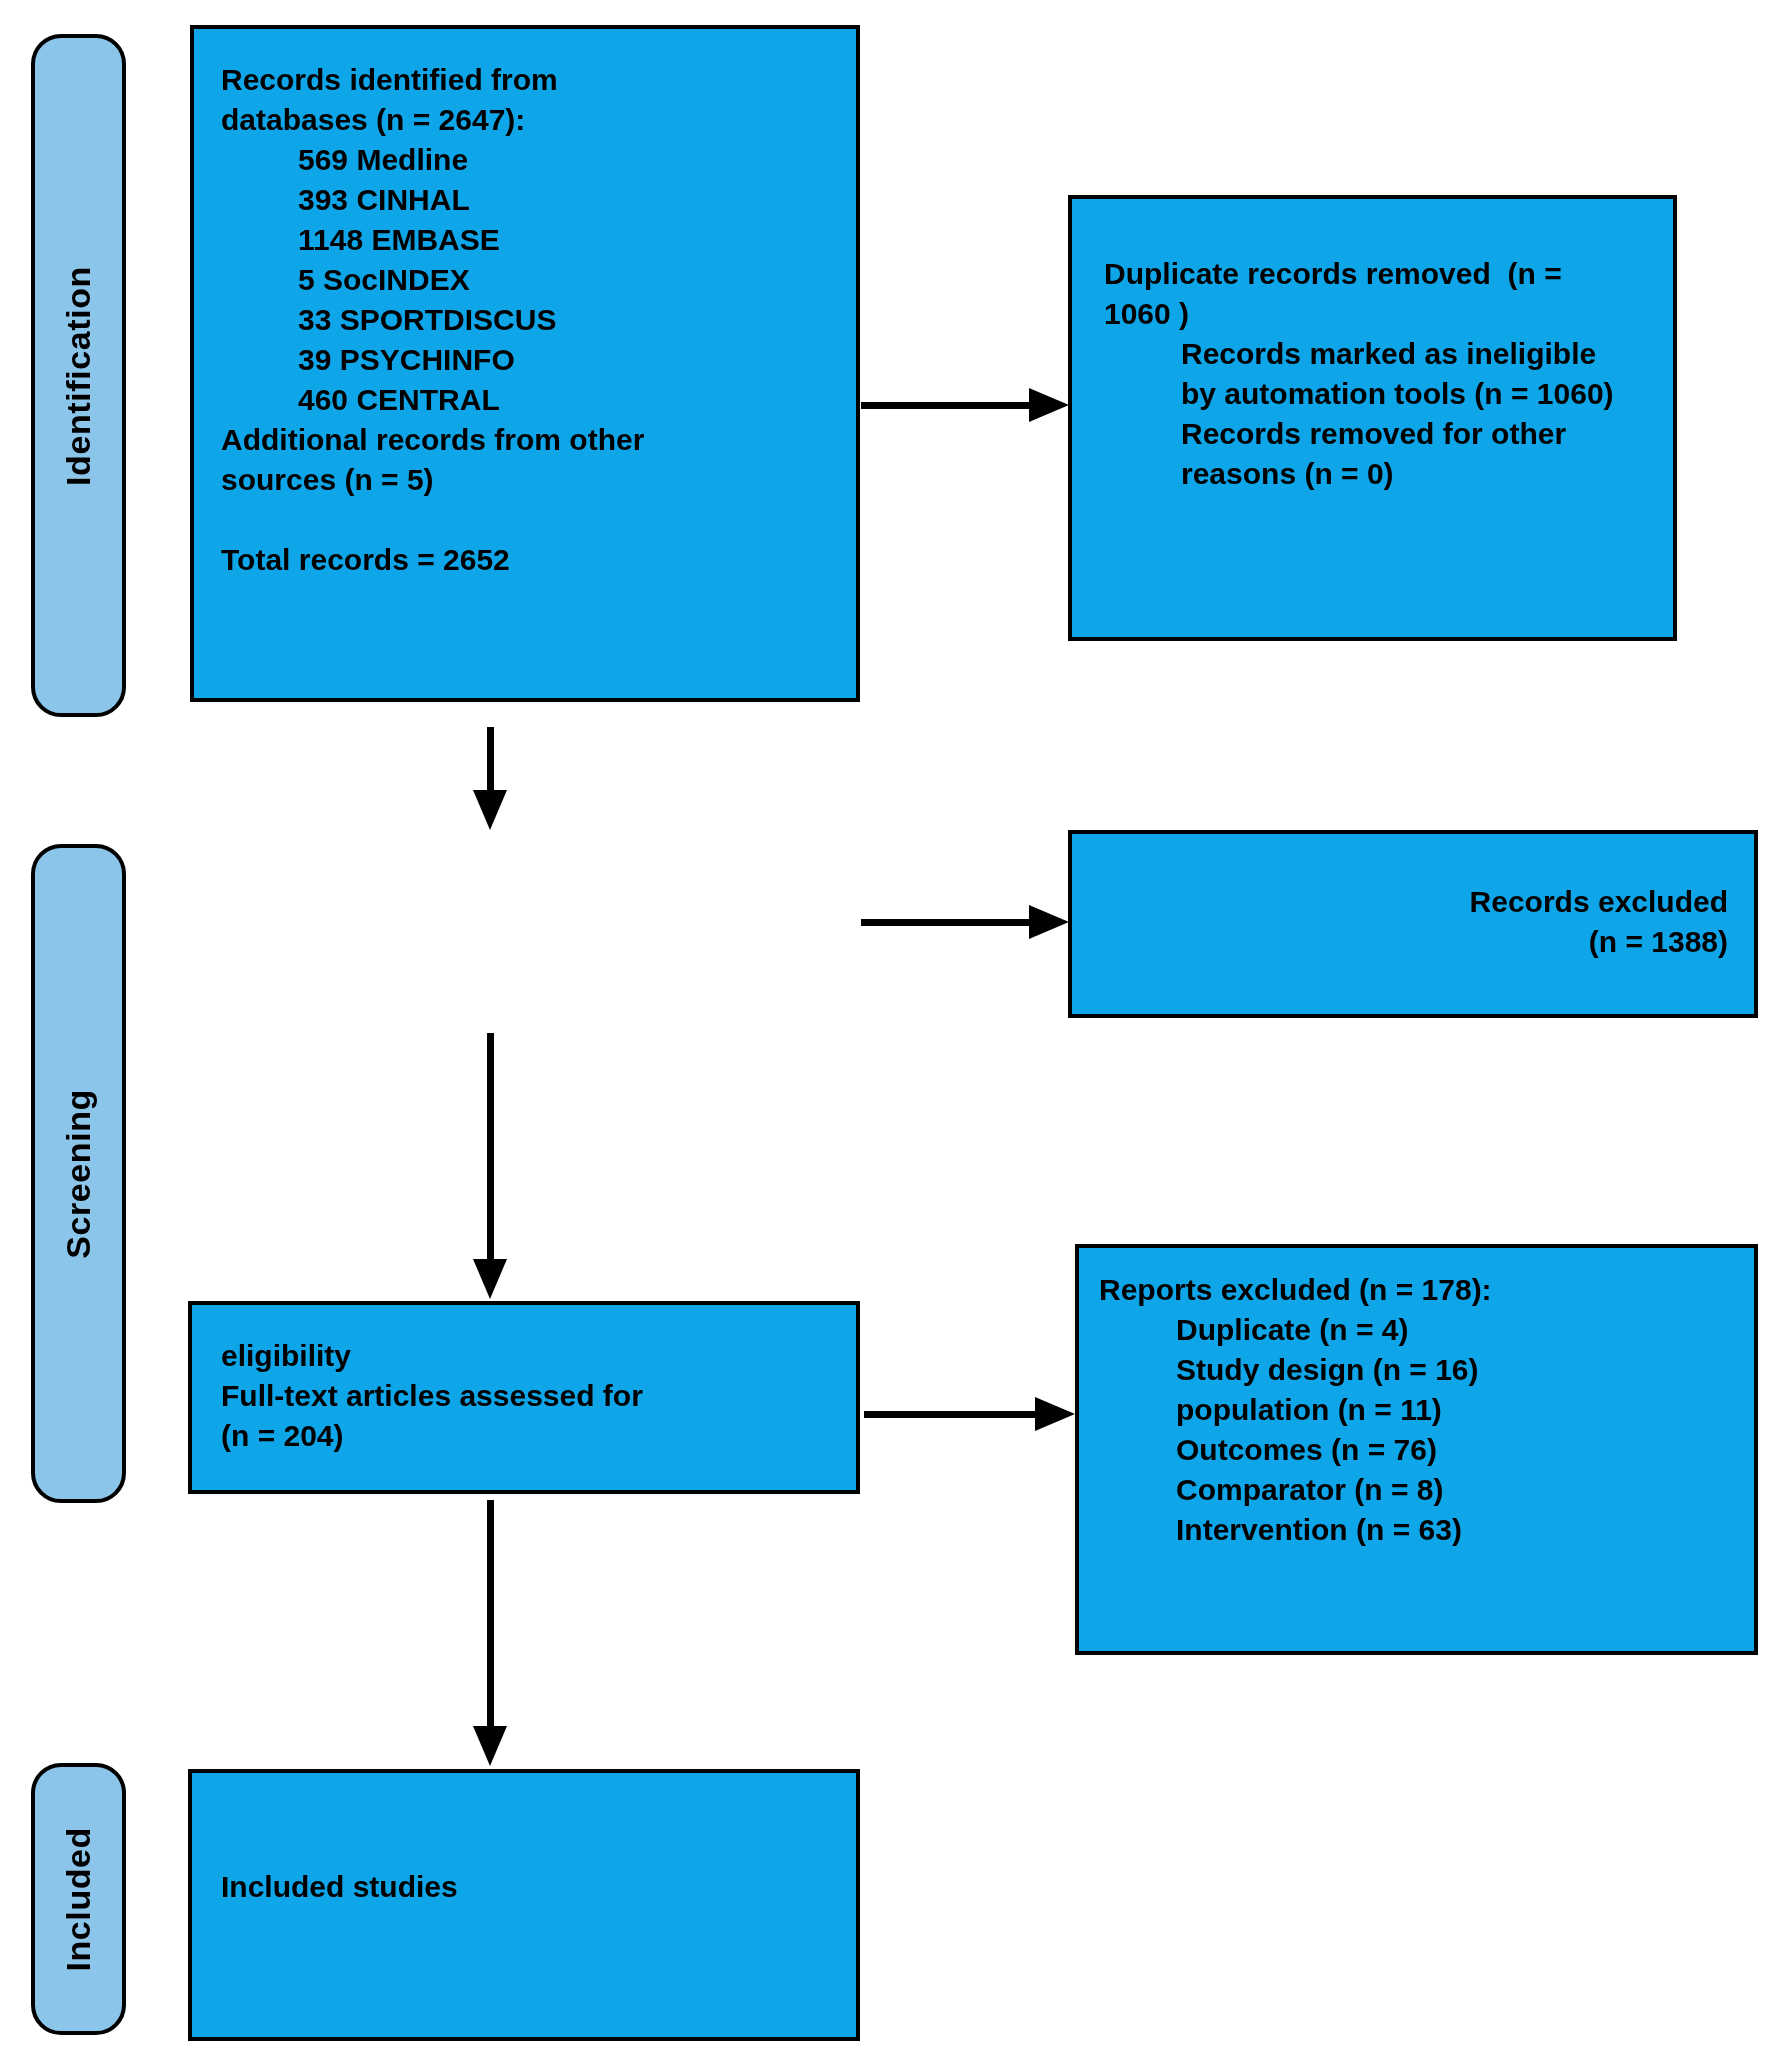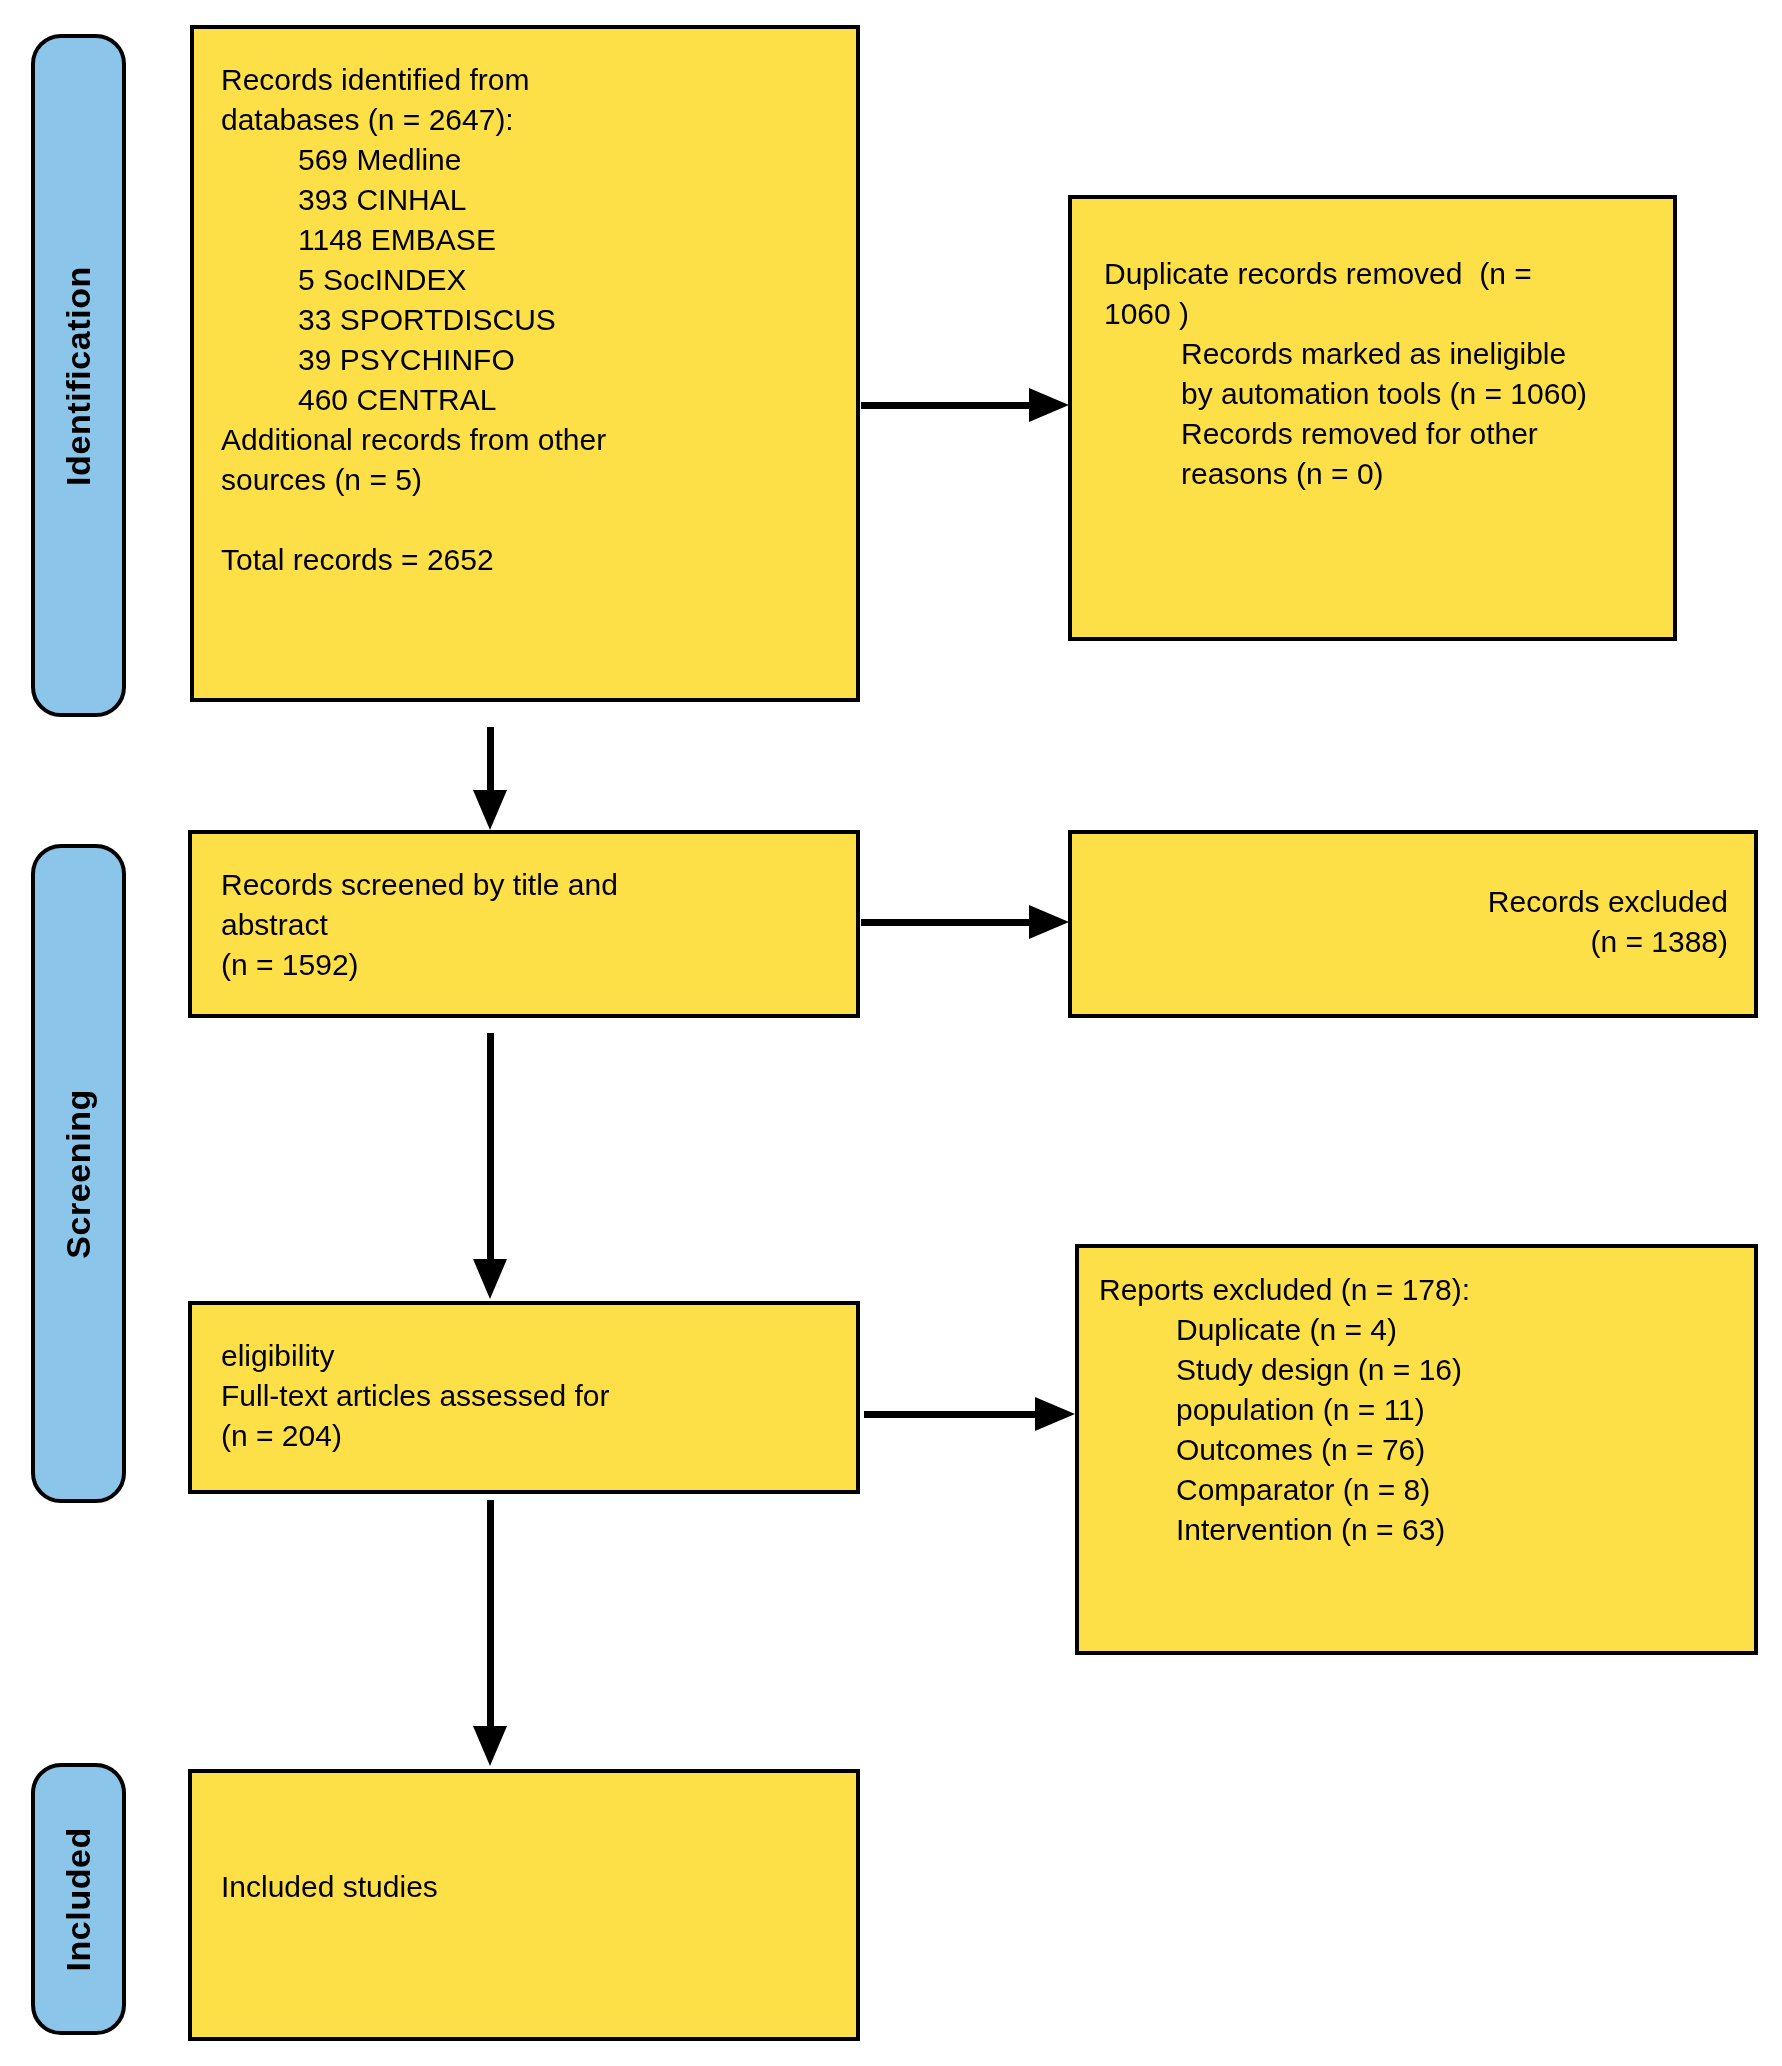--- a/index.html
+++ b/index.html
@@ -26,25 +26,26 @@
   .stage .vtext{
     writing-mode:vertical-rl;
     transform:rotate(180deg);
     font-size:34px;
     font-weight:bold;
     letter-spacing:0.6px;
     white-space:nowrap;
   }
   .box{
     position:absolute;
-    background:#fde047;
+    background:#0ea5e9;
     border:4.5px solid #000;
     box-sizing:border-box;
     font-size:30px;
     line-height:40px;
+    font-weight:bold;
   }
   .line{white-space:pre-wrap;min-height:40px;}
   .ind{padding-left:77px;}
   .varrow{position:absolute;width:35px;}
   .varrow .shaft{position:absolute;left:14.3px;top:0;width:6.5px;background:#000;}
   .varrow .vhead{position:absolute;left:0;bottom:0;width:0;height:0;
     border-left:17.5px solid transparent;border-right:17.5px solid transparent;border-top:40px solid #000;}
   .harrow{position:absolute;height:35px;}
   .harrow .shaft{position:absolute;left:0;top:14.3px;height:6.5px;background:#000;}
   .harrow .hhead{position:absolute;right:0;top:0;width:0;height:0;
@@ -83,25 +84,20 @@
 
   <div class="box" style="left:1068px;top:195px;width:609px;height:446px;padding:55px 26px 0 32px;">
     <div class="line">Duplicate records removed  (n =</div>
     <div class="line">1060 )</div>
     <div class="line ind">Records marked as ineligible</div>
     <div class="line ind">by automation tools (n = 1060)</div>
     <div class="line ind">Records removed for other</div>
     <div class="line ind">reasons (n = 0)</div>
   </div>
 
-  <div class="box" style="left:188px;top:830px;width:672px;height:188px;padding:31px 19.5px 0 29px;">
-    <div class="line">Records screened by title and</div>
-    <div class="line">abstract</div>
-    <div class="line">(n = 1592)</div>
-  </div>
 
   <div class="box" style="left:1068px;top:830px;width:690px;height:188px;padding:48px 26px 0 32px;text-align:right;">
     <div class="line">Records excluded</div>
     <div class="line">(n = 1388)</div>
   </div>
 
   <div class="box" style="left:188px;top:1301px;width:672px;height:193px;padding:31px 19.5px 0 29px;">
     <div class="line">eligibility</div>
     <div class="line">Full-text articles assessed for</div>
     <div class="line">(n = 204)</div>

